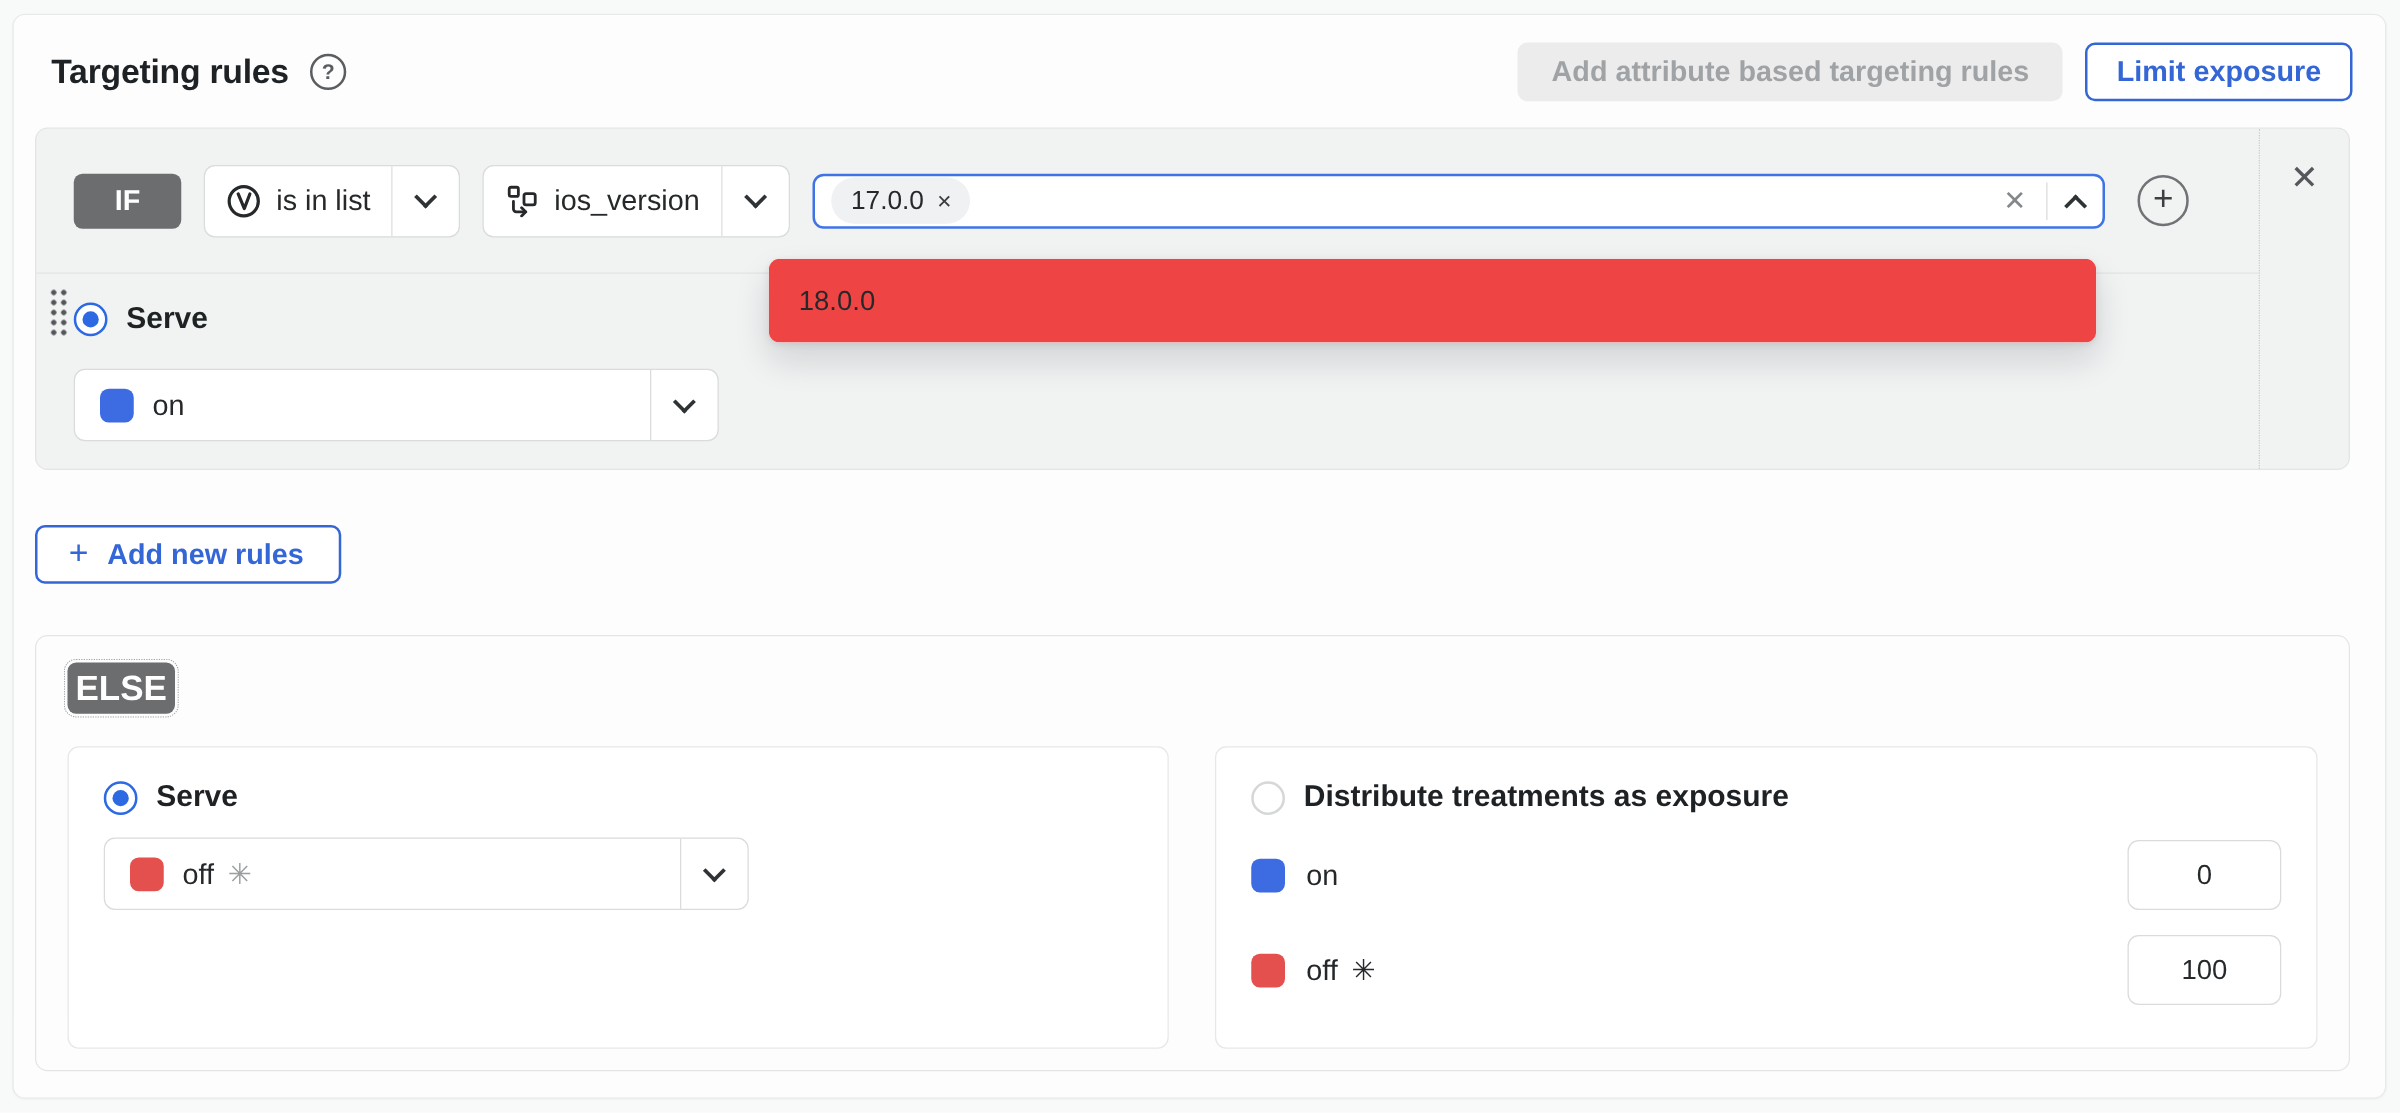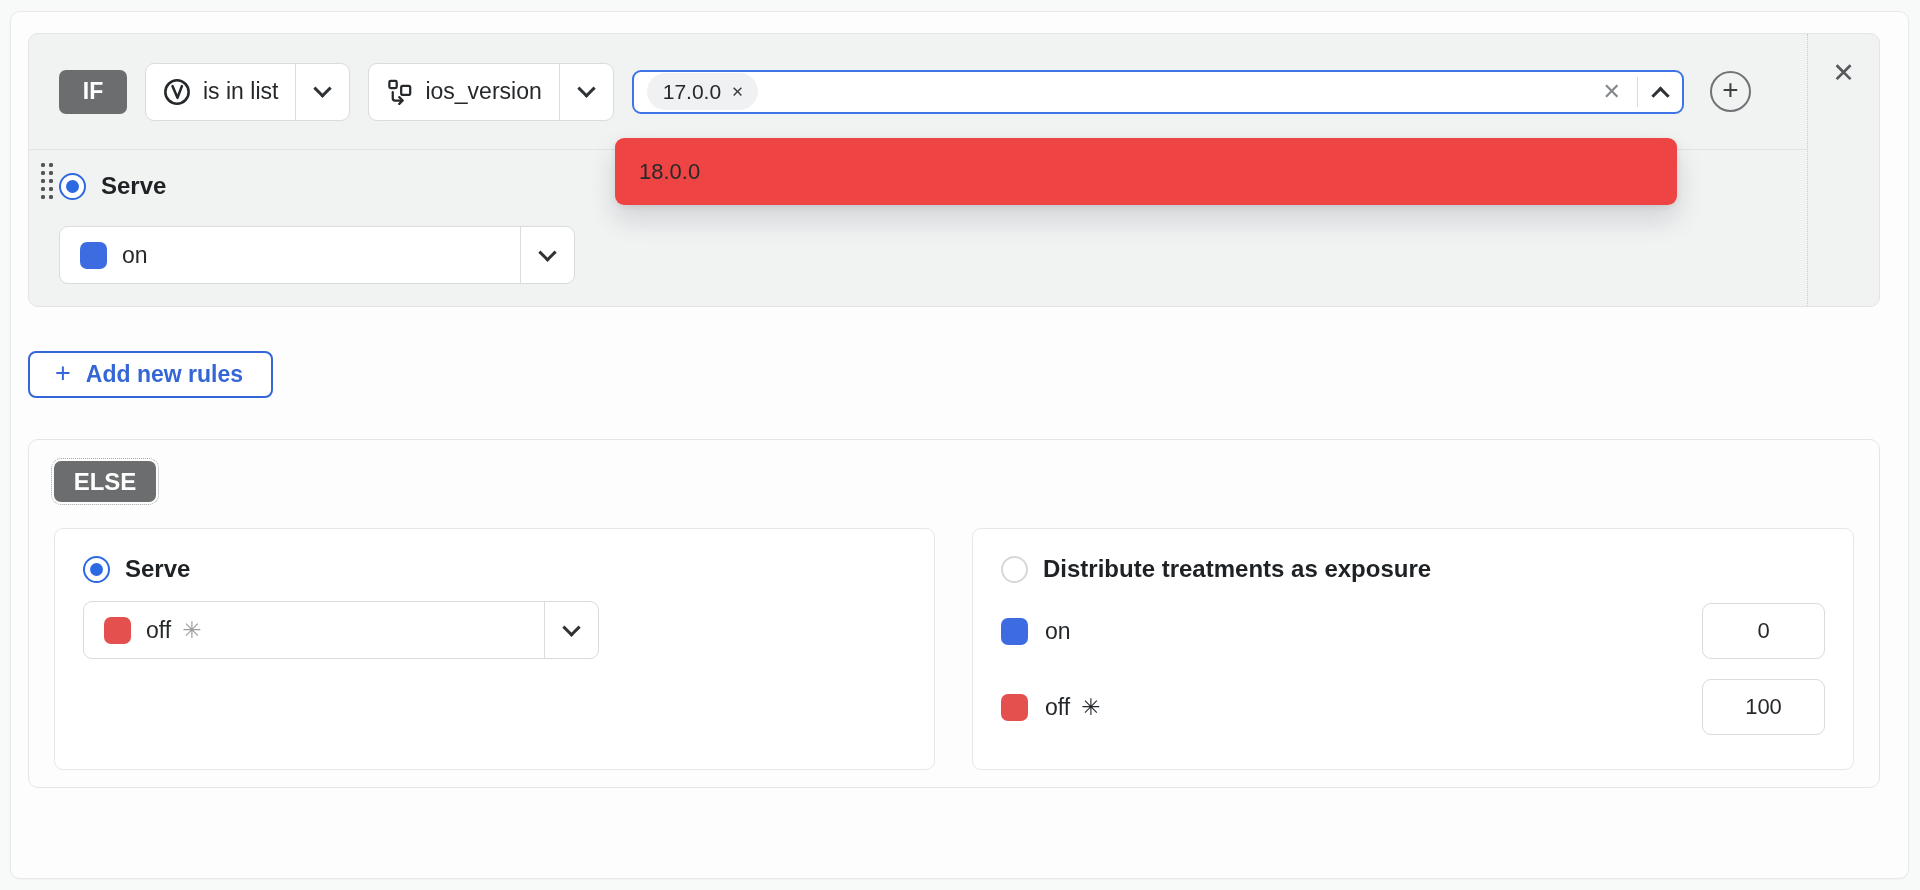--- a/index.html
+++ b/index.html
@@ -30,21 +30,21 @@
     position:relative; margin:21px 28px 0 17px; height:274px;
     background:#f1f2f2; border:1px solid #e3e5e5; border-radius:10px;
   }
   .rule-close-col { position:absolute; top:0; right:0; bottom:0; width:72px; border-left:1px dotted #c9cccd; display:flex; justify-content:center; }
   .close-x { margin-top:26px; font-size:27px; color:#54585a; line-height:1; cursor:pointer; }
   .rule-head {
     position:absolute; top:0; left:0; right:72px; height:116px;
     border-bottom:1px solid #e2e4e4; display:flex; align-items:center; padding-left:30px; gap:18px;
   }
   .if-badge {
-    width:68px; height:44px; background:#6b6d6e; border-radius:7px;
+    width:86px; height:44px; background:#6b6d6e; border-radius:7px;
     color:#fff; font-size:23px; font-weight:700; display:flex; align-items:center; justify-content:center; flex:none;
   }
   .select {
     background:#fff; border:1px solid #d9dbdc; border-radius:9px; height:58px;
     display:inline-flex; align-items:center; padding-left:17px; cursor:pointer; flex:none;
   }
   .sel-label { font-size:23px; color:#26292b; white-space:nowrap; }
   .sel-right { margin-left:17px; align-self:stretch; width:54px; display:flex; align-items:center; justify-content:center; border-left:1px solid #dcdedf; }
   .chev { width:13px; height:13px; border-right:3px solid #2f3335; border-bottom:3px solid #2f3335; transform:rotate(45deg) translate(-2px,-2px); }
   .chev.up { transform:rotate(-135deg) translate(-3px,-3px); }
@@ -97,41 +97,51 @@
   
   .add-rule {
     margin:44px 0 0 17px; height:47px; background:#fff; border:2px solid #3566d6; border-radius:8px;
     color:#3566d6; font-size:23px; font-weight:700; display:inline-flex; align-items:center; gap:15px;
     padding:0 28px 0 25px; cursor:pointer; font-family:inherit;
   }
   .add-rule .plus-glyph { font-size:27px; font-weight:400; line-height:1; padding-bottom:3px; }
   
   .else-card { margin:41px 28px 0 17px; border:1px solid #e4e6e6; border-radius:10px; height:349px; padding:21px 25px; }
   .else-badge {
-    width:102px; height:41px; background:#6b6d6e; border-radius:7px; color:#fff; font-size:24px; font-weight:700;
+    width:86px; height:41px; background:#6b6d6e; border-radius:7px; color:#fff; font-size:28px; font-weight:700;
     display:inline-flex; align-items:center; justify-content:center; outline:1px dotted #a3a6a8; outline-offset:2px;
   }
   .cards { margin-top:26px; display:flex; gap:37px; }
   .card { border:1px solid #e6e8e8; border-radius:9px; height:242px; padding:26px 28px; background:#fff; }
   .serve-card { width:881px; flex:none; }
   .distribute-card { flex:1; }
   .serve-card .treatment-select { margin-top:18px; }
   .dist-row { display:flex; align-items:center; margin-top:20px; }
   .dist-label { font-size:23px; color:#24282b; }
   .pct-input {
     margin-left:auto; width:123px; height:56px; border:1px solid #d9dbdc; border-radius:9px;
     font-size:22px; color:#26292b; text-align:center; background:#fff; font-family:inherit;
   }
   .dist-row .sq { margin-right:17px; }
 </style>
 </head>
 <body>
 
 <div class="panel">
 
+  <div class="panel-header">
+    <div class="title-wrap">
+      <div class="page-title">Targeting rules</div>
+      <div class="help-circle">?</div>
+    </div>
+    <div class="header-actions">
+      <button class="btn btn-disabled">Add attribute based targeting rules</button>
+      <button class="btn btn-outline">Limit exposure</button>
+    </div>
+  </div>
 
   <div class="rule-card">
 
     <div class="rule-close-col">
       <span class="close-x">✕</span>
     </div>
 
     <div class="rule-head">
       <span class="if-badge">IF</span>
 

